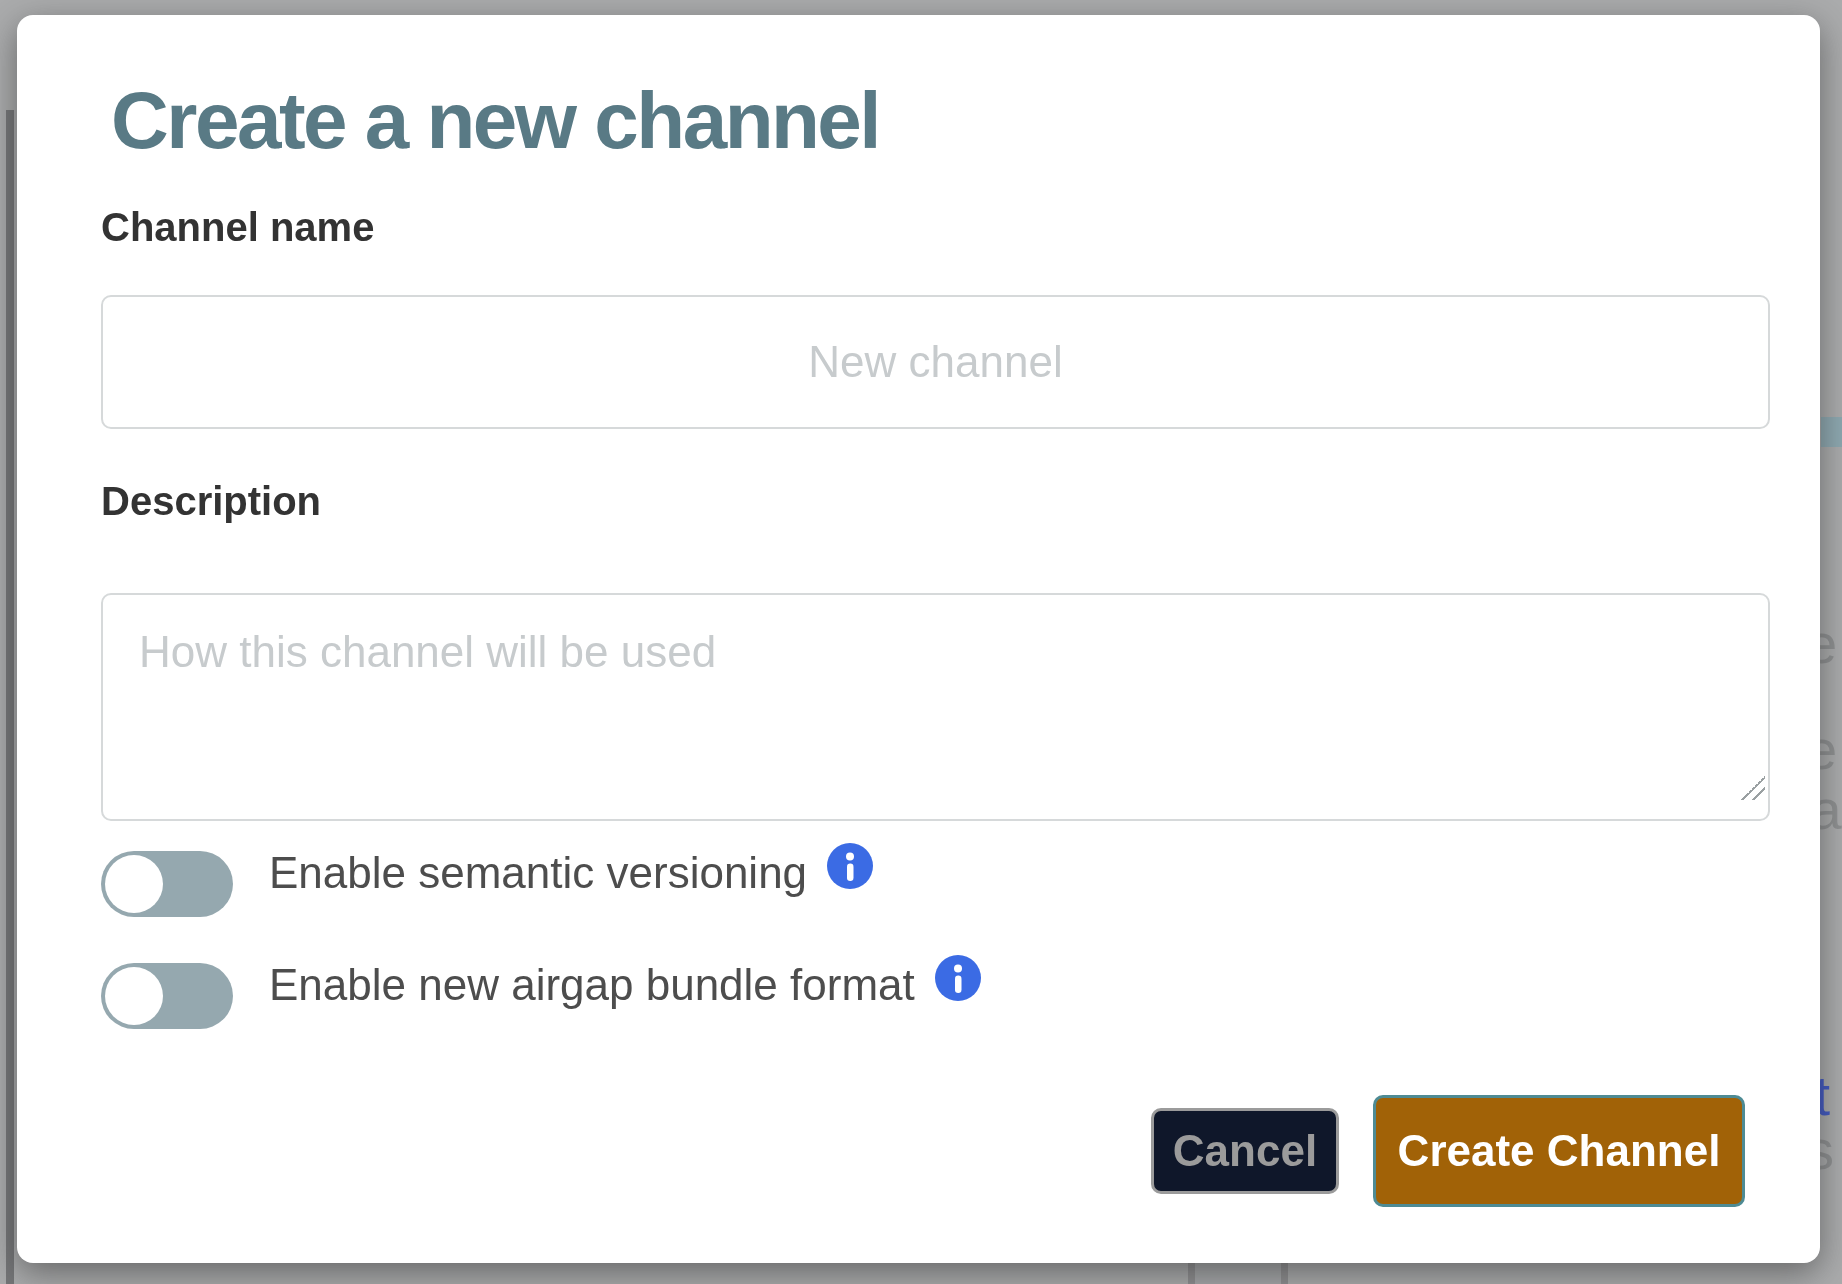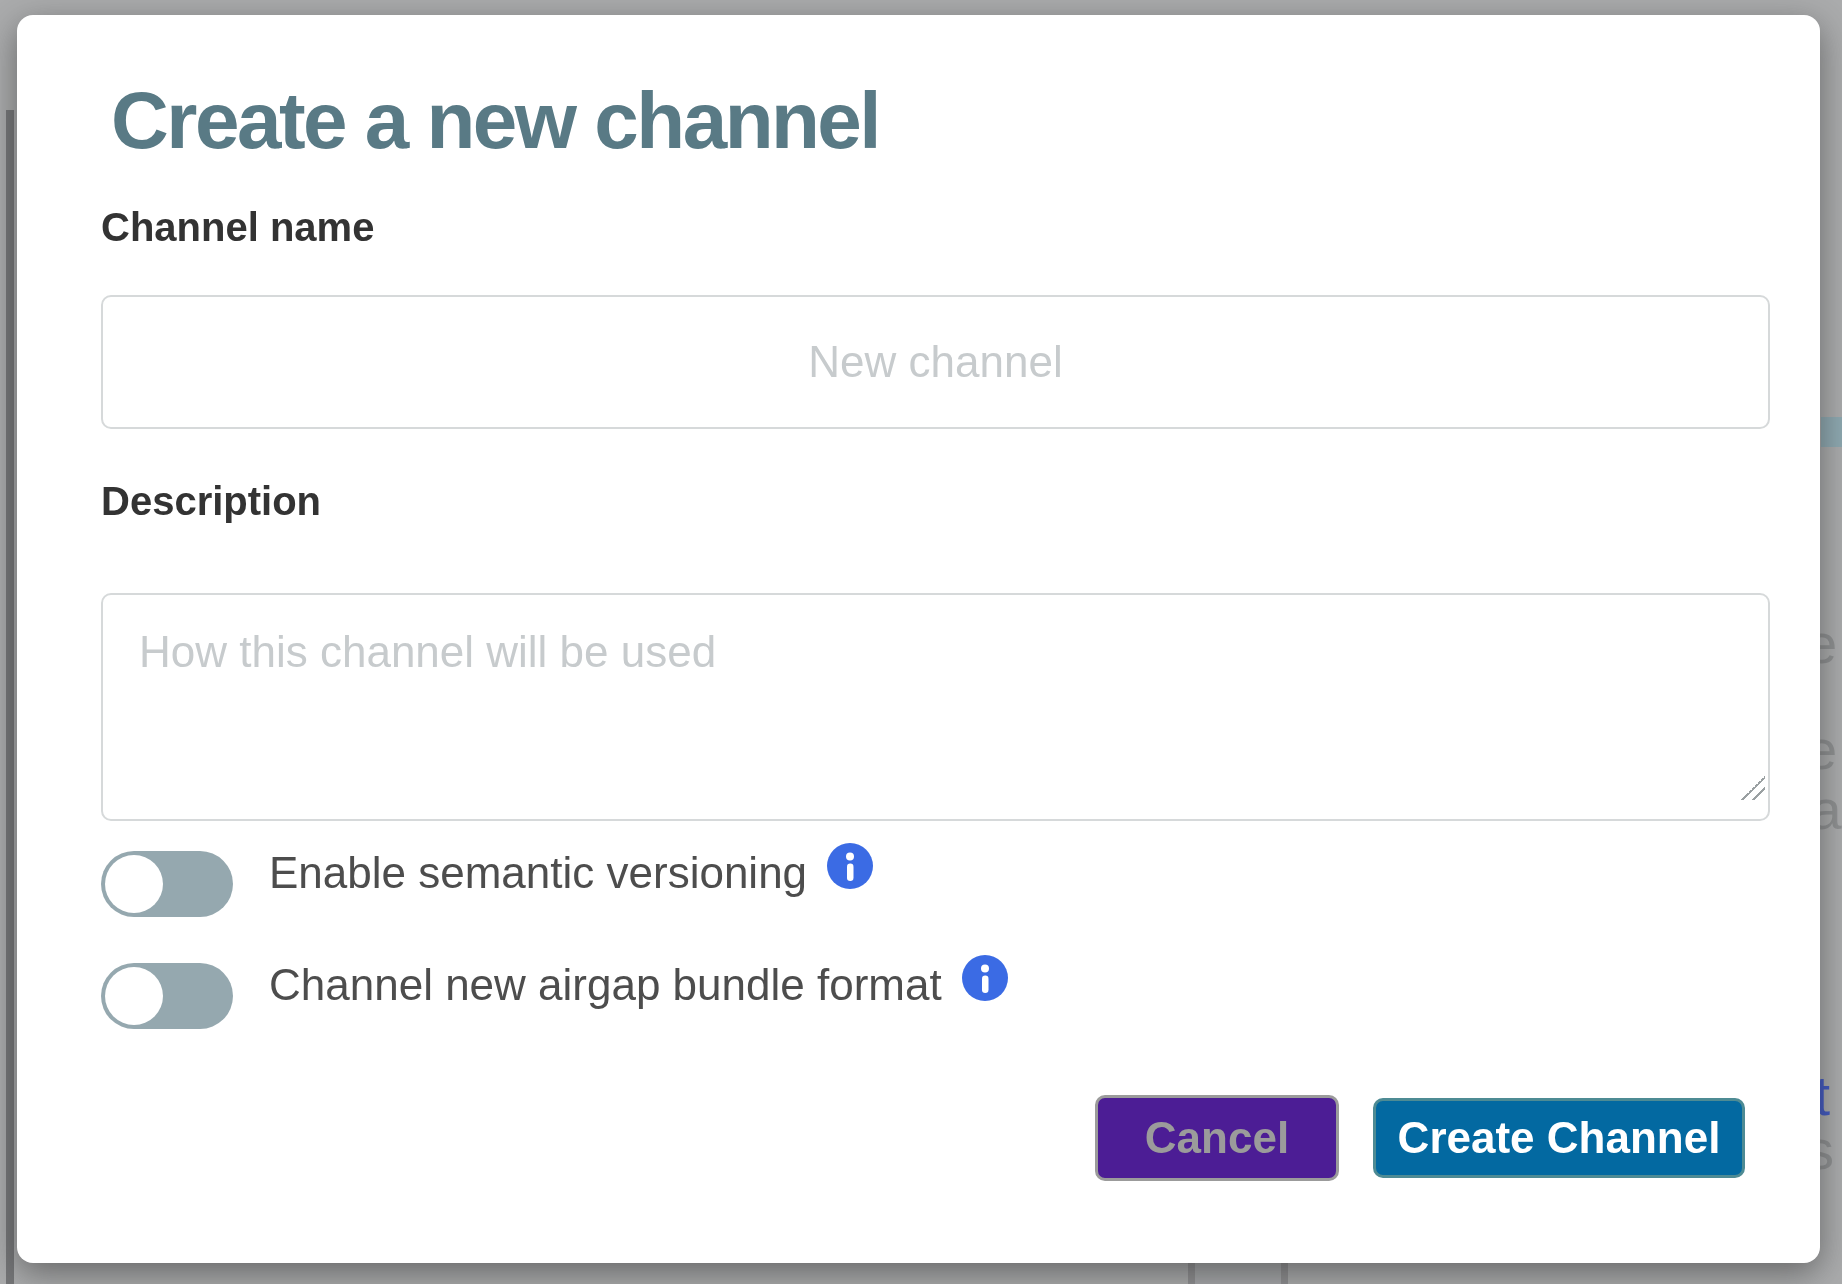--- a/index.html
+++ b/index.html
@@ -77,25 +77,25 @@
   .actions{
     position:absolute;top:1080px;right:75px;
     display:flex;align-items:center;gap:34px;
   }
   .btn{
     box-sizing:border-box;border-radius:10px;
     font-family:"Liberation Sans", sans-serif;
     font-size:44px;font-weight:bold;cursor:pointer;
   }
   .btn-cancel{
-    width:244px;height:86px;background:#4c1d95;
+    width:188px;height:86px;background:#0f172a;
     border:3px solid #9b9b9b;color:#9b9b9b;
   }
   .btn-create{
-    width:372px;height:80px;background:#0369a1;
+    width:372px;height:112px;background:#a16207;
     border:3px solid #4e8b94;color:#ffffff;
   }
 </style>
 </head>
 <body>
 
 <div class="stage">
 
   <div class="bg-left-line"></div>
   <div class="frag frag-teal"></div>
@@ -132,21 +132,21 @@
           <circle cx="23" cy="13.5" r="4" fill="#ffffff"></circle>
           <rect x="20" y="20.5" width="6.5" height="17.5" rx="3.2" fill="#ffffff"></rect>
         </svg>
       </span>
     </div>
 
     <div class="toggle-row row-2">
       <div class="toggle" aria-label="Enable new airgap bundle format">
         <div class="knob"></div>
       </div>
-      <span class="toggle-label">Channel new airgap bundle format</span>
+      <span class="toggle-label">Enable new airgap bundle format</span>
       <span class="info">
         <svg viewBox="0 0 46 46" width="46" height="46" aria-hidden="true">
           <circle cx="23" cy="23" r="23" fill="#3b6be4"></circle>
           <circle cx="23" cy="13.5" r="4" fill="#ffffff"></circle>
           <rect x="20" y="20.5" width="6.5" height="17.5" rx="3.2" fill="#ffffff"></rect>
         </svg>
       </span>
     </div>
 
     <div class="actions">

